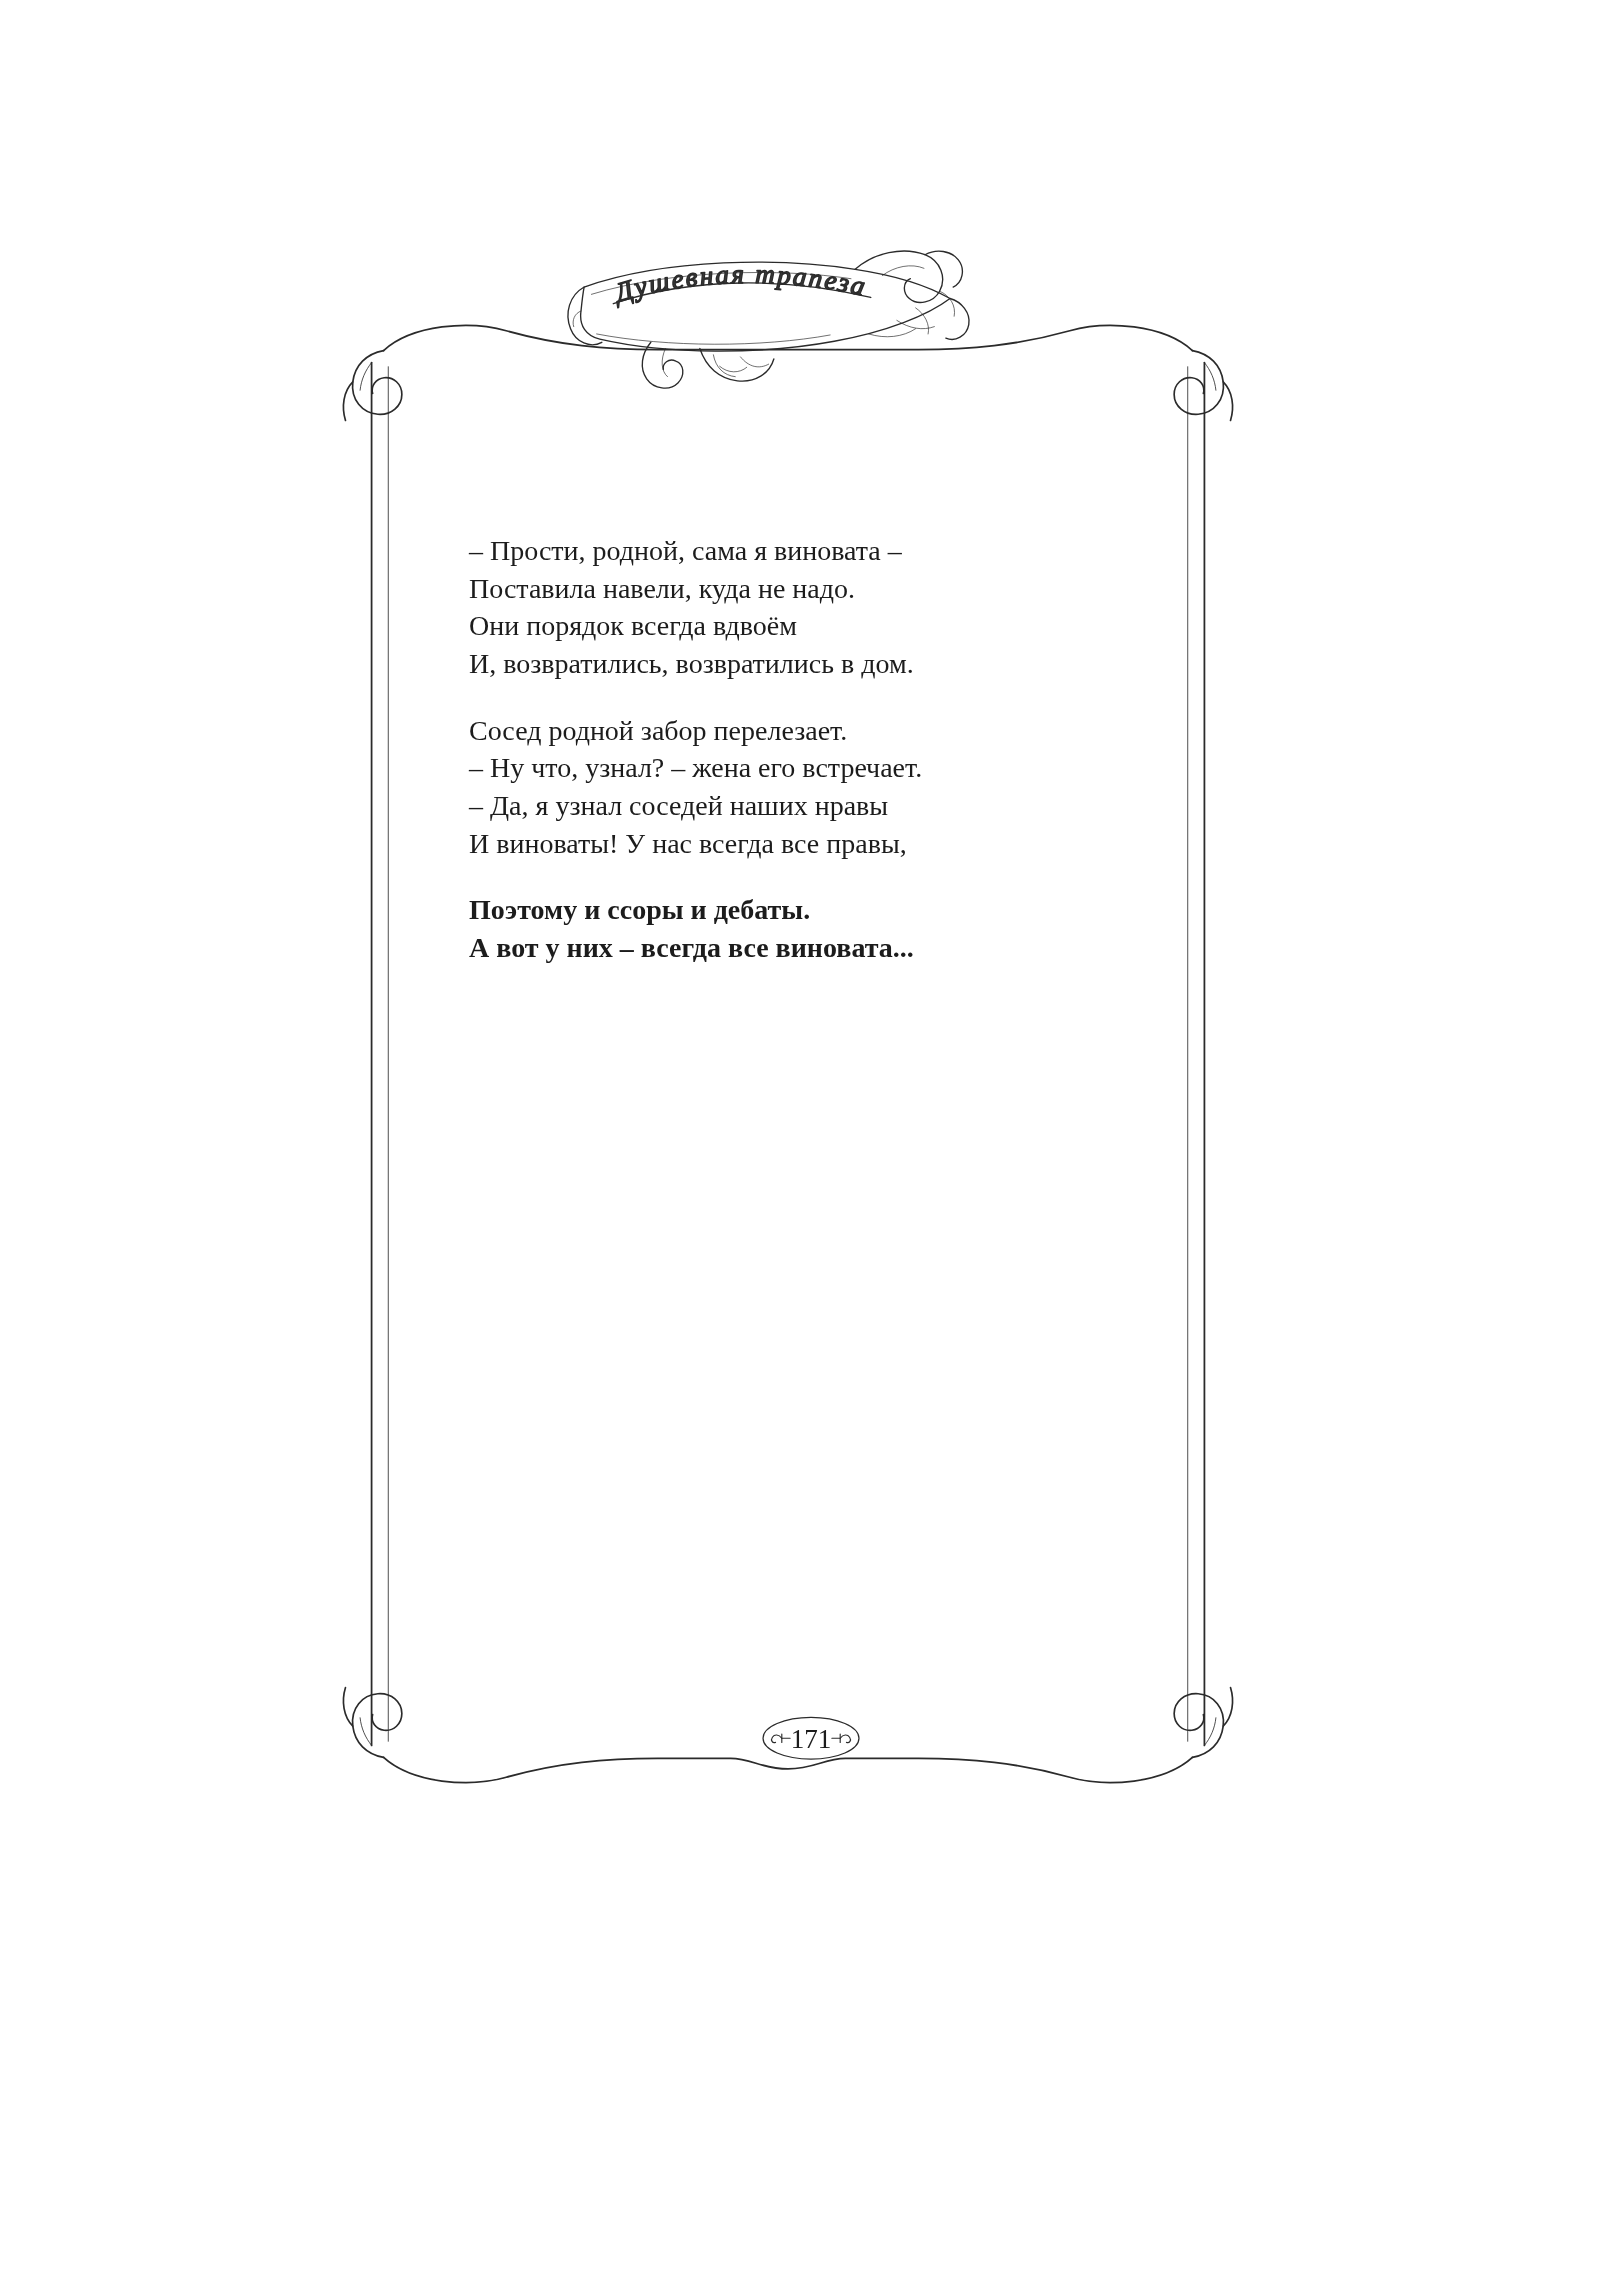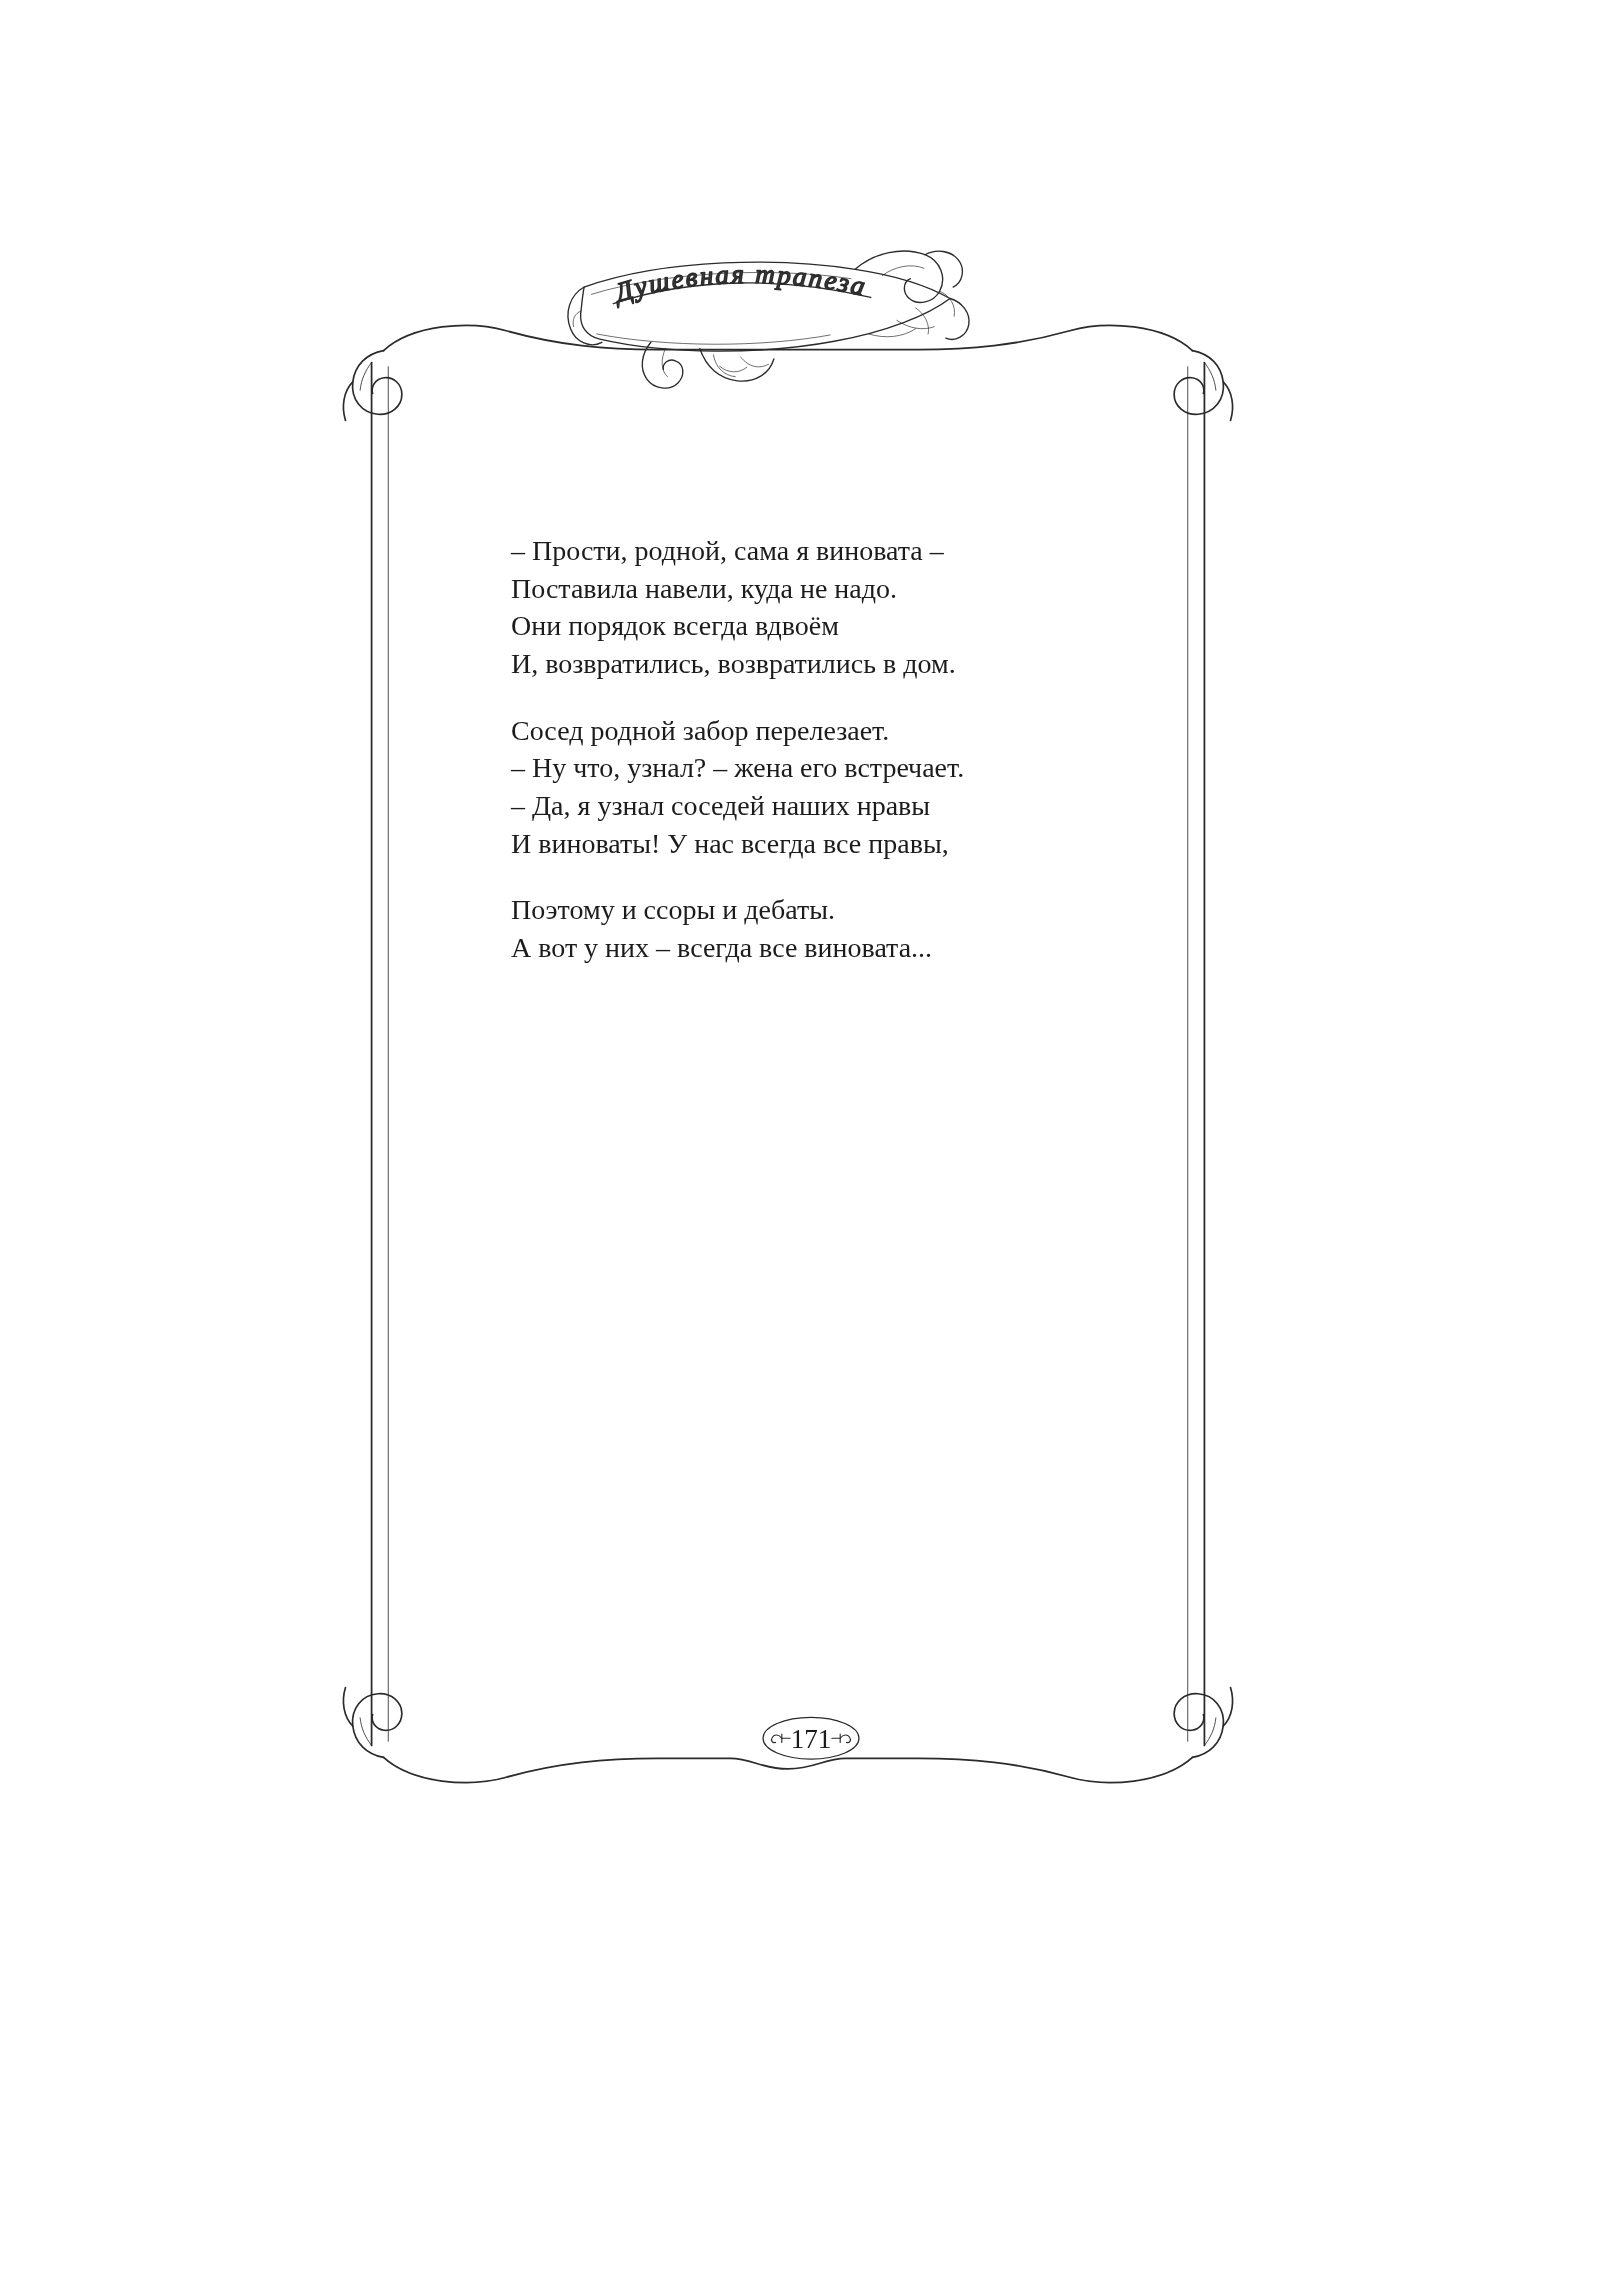--- a/index.html
+++ b/index.html
@@ -58,29 +58,30 @@
     font-family: "Liberation Serif", serif;
     font-style: italic;
     font-size: 52px;
     letter-spacing: 4px;
     fill: #3a3a3a;
   }
 
   
   .content {
     position: absolute;
-    left: 511px;
+    left: 469px;
     top: 532px;
     width: 678px;
   }
   .stanza {
     margin: 0 0 29px 0;
   }
   .stanza:last-child {
     margin-bottom: 16px;
+    font-weight: bold;
   }
   .line {
     font-size: 28px;
     line-height: 1.345;
     white-space: pre;
     color: #1c1c1c;
   }
 
   
   .folio {

